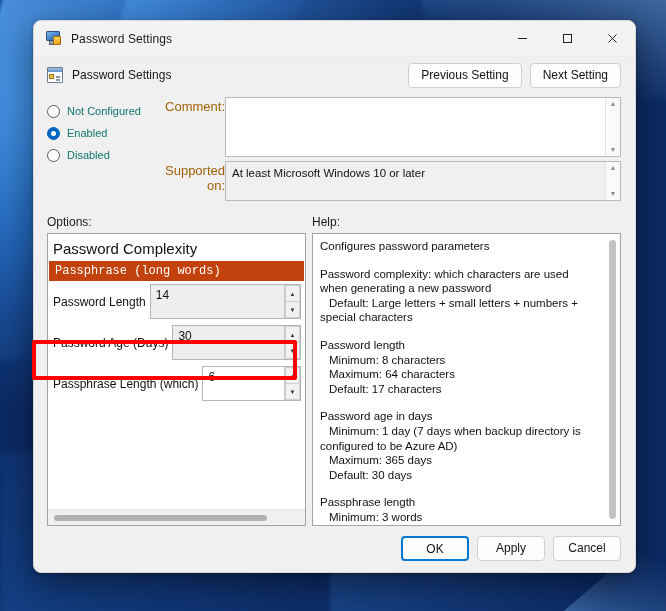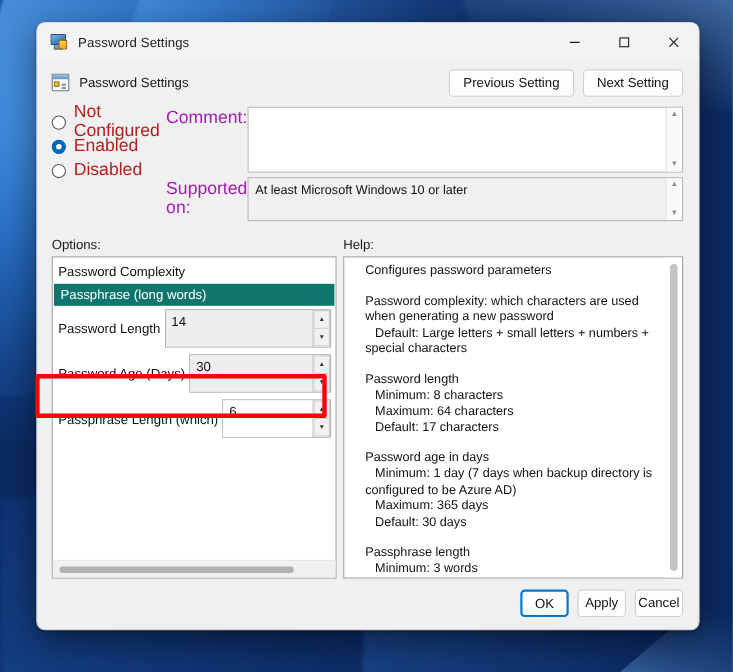--- a/index.html
+++ b/index.html
@@ -152,38 +152,38 @@
 
   
   .config {
     display: flex;
     padding: 4px 14px 0 13px;
     flex: 0 0 auto;
   }
   .radios { width: 104px; padding-top: 3px; flex: 0 0 auto; }
   .radio-row {
     display: flex; align-items: center;
-    height: 22px; font-size: 16px; color: #b91c1c;
+    height: 22px; font-size: 11px; color: #0f766e; text-align: right;
   }
   .rd {
     width: 13px; height: 13px; border-radius: 50%;
     border: 1px solid #5a5a5a; background: #fff;
     margin-right: 7px; flex: 0 0 auto; position: relative;
   }
   .rd.on { border-color: #0062c0; background: #0067c0; }
   .rd.on::after {
     content:""; position: absolute; left: 3px; top: 3px;
     width: 5px; height: 5px; border-radius: 50%; background: #fff;
   }
 
   .fields { flex: 1 1 auto; }
   .field-row { display: flex; margin-bottom: 4px; }
   .field-label {
-    width: 74px; font-size: 16px; color: #a21caf; flex: 0 0 auto;
-    padding-top: 2px; text-align: left;
+    width: 74px; font-size: 13px; color: #a16207; flex: 0 0 auto;
+    padding-top: 2px; text-align: right;
   }
   .textbox-wrap {
     flex: 1 1 auto; display: flex;
     border: 1px solid #b9b9b9; background: #fff;
   }
   .textbox-wrap.ro { background: #f0f0f0; }
   .textbox-body {
     flex: 1 1 auto; font-size: 11.5px; color: #111;
     padding: 4px 6px; overflow: hidden; line-height: 15px;
   }
@@ -217,26 +217,27 @@
     border: 1px solid #a4a4a4;
     background: #fff;
     display: flex; flex-direction: column;
     min-height: 0;
   }
   .pane-options { width: 259px; flex: 0 0 auto; }
   .pane-help { flex: 1 1 auto; }
 
   .opt-list { flex: 1 1 auto; overflow: hidden; padding-top: 1px; }
   .opt-static {
-    font-size: 12px; color: #111; padding: 5px 5px 4px 5px;
+    font-size: 15px; color: #111; padding: 5px 5px 4px 5px;
   }
   .opt-combo {
-    background: #0f766e; color: #fff;
+    background: #c2410c; color: #fff;
     font-size: 12px; padding: 3px 6px;
     margin: 0 1px;
+    font-family: Liberation Mono, monospace;
   }
   .opt-field {
     display: flex; align-items: center;
     padding: 3px 4px 3px 5px; gap: 4px;
   }
   .opt-field .of-label { font-size: 12px; color: #111; white-space: nowrap; }
   .spin {
     display: flex; border: 1px solid #b4b4b4; background: #eee;
     height: 35px; flex: 1 1 auto; min-width: 0;
   }
@@ -272,39 +273,39 @@
   }
 
   .help-body {
     flex: 1 1 auto; display: flex; min-height: 0;
   }
   .help-text {
     flex: 1 1 auto; padding: 5px 6px 0 7px;
     font-size: 11.5px; color: #111; line-height: 14.6px;
     overflow: hidden;
   }
-  .help-text p { margin: 0 0 13px 12px; }
+  .help-text p { margin: 0 0 13px 0; }
   .help-text p.tight { margin-bottom: 0; }
   .help-text .ind { padding-left: 9px; }
   .help-vscroll {
     width: 15px; flex: 0 0 auto;
     background: #fff; padding: 6px 0;
     display: flex; justify-content: center;
   }
   .help-vscroll .rail {
     width: 7px; background: #c3c3c3; border-radius: 4px; height: 100%;
   }
 
   
   .footer {
     display: flex; justify-content: flex-end; gap: 8px;
     padding: 10px 14px 11px 0;
     flex: 0 0 auto;
   }
-  .btn-foot { width: 44px; text-align: center; padding: 0; }
+  .btn-foot { width: 68px; text-align: center; padding: 0; }
   .btn-foot.default { border: 2px solid #0078d4; }
 
   
   .annot {
     position: absolute;
     left: 32px; top: 340px;
     width: 265px; height: 40px;
     border: 4px solid #ff0000;
     border-radius: 2px;
     pointer-events: none;

